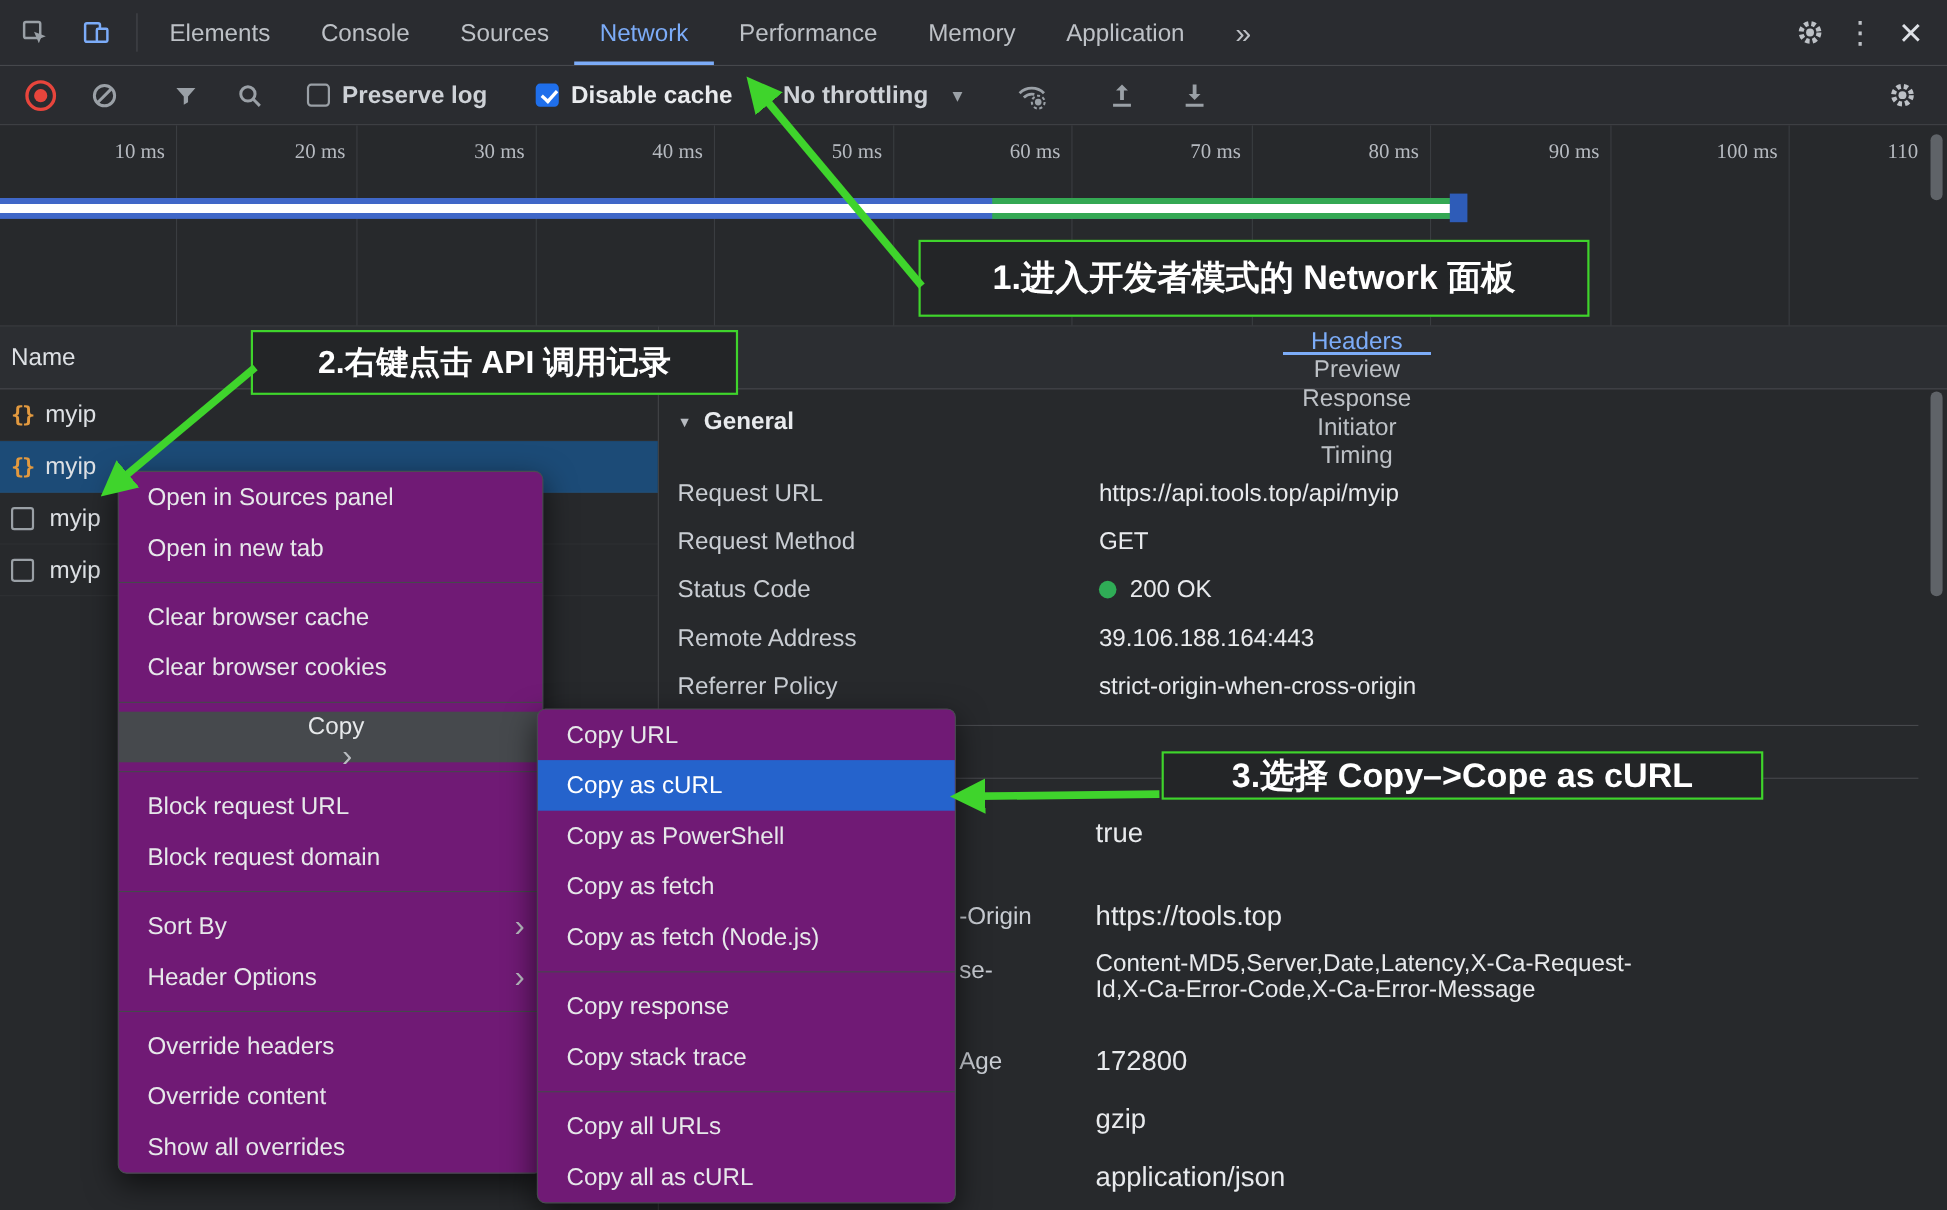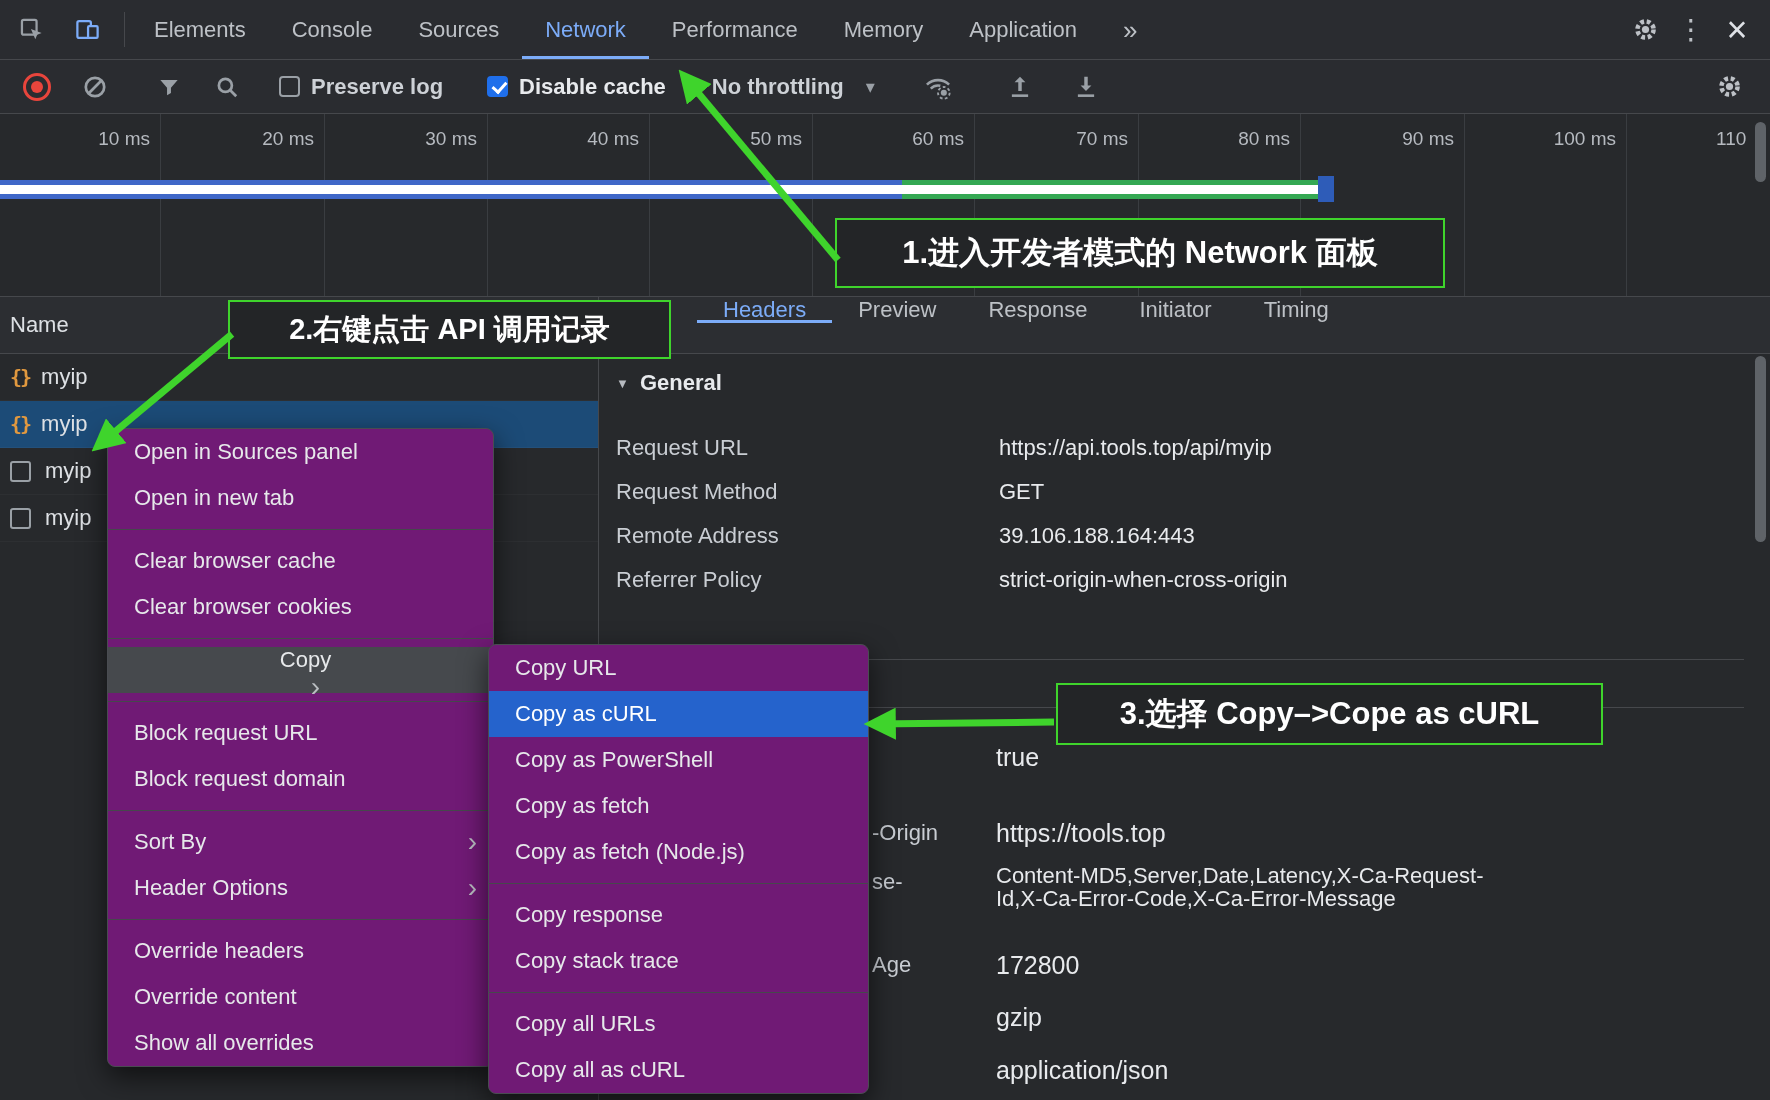--- a/index.html
+++ b/index.html
@@ -23,37 +23,37 @@
   .record-dot::after{content:"";width:12px;height:12px;border-radius:50%;background:#e8453c;}
   .checkbox{width:21px;height:21px;border:2px solid #9aa0a6;border-radius:4px;box-sizing:border-box;flex:none;}
   .checkbox.checked{background:#1f6feb;border-color:#1f6feb;position:relative;}
   .checkbox.checked::after{content:"";position:absolute;left:6px;top:1px;width:6px;height:11px;border:solid #fff;border-width:0 3px 3px 0;transform:rotate(42deg);}
   .tb-label{font-size:22px;color:#cdd1d6;margin-left:11px;white-space:nowrap;font-weight:bold;}
   .grp{display:flex;align-items:center;}
 
   
   .timeline{position:absolute;top:114px;left:0;right:0;height:182px;border-bottom:1px solid #46484c;background:#27292c;}
   .gridline{position:absolute;top:0;bottom:0;width:1px;background:#3a3d41;}
-  .tick{position:absolute;top:14px;width:110px;text-align:right;font-size:19px;color:#b6bac0;}
+  .tick{position:absolute;top:14px;width:110px;text-align:right;font-size:19px;color:#b6bac0;font-family:Liberation Serif, serif;}
   .ov-bar{position:absolute;left:0;top:66px;width:1330px;height:19px;background:linear-gradient(180deg,#3f67c8 0 5px,#ffffff 5px 14px,#3f67c8 14px);}
   .ov-green{position:absolute;left:902px;top:66px;width:418px;height:19px;background:linear-gradient(180deg,#34a853 0 5px,#ffffff 5px 14px,#34a853 14px);}
   .ov-cap{position:absolute;left:1318px;top:62px;width:16px;height:26px;background:#2e5cb8;}
 
   
   .main{position:absolute;top:297px;left:0;right:0;bottom:0;display:flex;}
   .left-panel{width:598px;flex:none;border-right:1px solid #46484c;display:flex;flex-direction:column;background:#27292c;}
   .panel-head{height:56px;flex:none;border-bottom:1px solid #46484c;background:#2c2e32;display:flex;align-items:center;font-size:22px;color:#dde0e4;}
   .left-panel .panel-head{padding-left:10px;}
   .req-row{height:46px;flex:none;display:flex;align-items:center;gap:11px;padding-left:10px;font-size:22px;color:#dde0e4;border-bottom:1px solid rgba(255,255,255,0.03);}
   .req-row.selected{background:#1c4b77;}
   .braces{color:#e2993f;font-family:"DejaVu Sans Mono",monospace;font-size:20px;font-weight:bold;letter-spacing:-2px;}
   .doc-ic{width:17px;height:17px;border:2px solid #9aa0a6;border-radius:3px;margin-right:3px;flex:none;}
 
   .right-panel{flex:1;position:relative;background:#27292c;}
-  .det-tabs{height:56px;border-bottom:1px solid #46484c;background:#2c2e32;display:flex;align-items:flex-start;padding-left:98px;}
+  .det-tabs{height:56px;border-bottom:1px solid #46484c;background:#2c2e32;display:flex;align-items:center;padding-left:98px;flex-direction:column;}
   .det-tab{display:flex;align-items:center;padding:0 26px;font-size:22px;color:#bdc1c6;}
   .det-tab.active{color:#7cacf8;box-shadow:inset 0 -3px 0 #7cacf8;}
 
   .sec-title{position:absolute;left:17px;top:64px;height:44px;display:flex;align-items:center;gap:11px;font-size:22px;font-weight:bold;color:#e8eaed;}
   .tri{font-size:13px;color:#b6bac0;font-weight:normal;}
   .kv{position:absolute;left:0;right:0;top:129px;}
   .kv-row{height:44px;display:flex;align-items:center;gap:20px;}
   .kv-label{width:380px;flex:none;padding-left:17px;font-size:22px;color:#c9cdd3;box-sizing:border-box;}
   .kv-value{font-size:22px;color:#e8eaed;white-space:nowrap;}
   .hsep{position:absolute;left:17px;right:26px;height:1px;background:#46484c;}
@@ -256,20 +256,24 @@
       <div class="kv">
         <div class="kv-row">
           <span class="kv-label">Request URL</span>
           <span class="kv-value">https://api.tools.top/api/myip</span>
         </div>
         <div class="kv-row">
           <span class="kv-label">Request Method</span>
           <span class="kv-value">GET</span>
         </div>
         <div class="kv-row">
+          <span class="kv-label">Status Code</span>
+          <span class="kv-value"><span class="dot"></span><span>200 OK</span></span>
+        </div>
+        <div class="kv-row">
           <span class="kv-label">Remote Address</span>
           <span class="kv-value">39.106.188.164:443</span>
         </div>
         <div class="kv-row">
           <span class="kv-label">Referrer Policy</span>
           <span class="kv-value">strict-origin-when-cross-origin</span>
         </div>
       </div>
 
       <div class="hsep" style="top:362px;"></div>
@@ -331,21 +335,21 @@
     <div class="msep"></div>
     <div class="mi">Copy response</div>
     <div class="mi">Copy stack trace</div>
     <div class="msep"></div>
     <div class="mi">Copy all URLs</div>
     <div class="mi">Copy all as cURL</div>
   </div>
 
   <div class="ann" style="left:835px;top:218px;width:610px;height:70px;">1.进入开发者模式的 Network 面板</div>
   <div class="ann" style="left:228px;top:300px;width:443px;height:59px;font-size:29px;">2.右键点击 API 调用记录</div>
-  <div class="ann" style="left:1056px;top:683px;width:547px;height:62px;">3.选择 Copy–&gt;Cope as cURL</div>
+  <div class="ann" style="left:1056px;top:683px;width:547px;height:44px;">3.选择 Copy–&gt;Cope as cURL</div>
 
   <svg id="arrows">
     <defs>
       <marker id="ah" markerWidth="4.6" markerHeight="4.6" refX="3.4" refY="2.3" orient="auto">
         <path d="M0,0 L4.6,2.3 L0,4.6 z" fill="#3fd42c"></path>
       </marker>
     </defs>
     <line x1="838" y1="260" x2="684" y2="76" stroke="#3fd42c" stroke-width="7" marker-end="url(#ah)"></line>
     <line x1="232" y1="334" x2="98" y2="446" stroke="#3fd42c" stroke-width="7" marker-end="url(#ah)"></line>
     <line x1="1054" y1="722" x2="872" y2="724" stroke="#3fd42c" stroke-width="7" marker-end="url(#ah)"></line>

